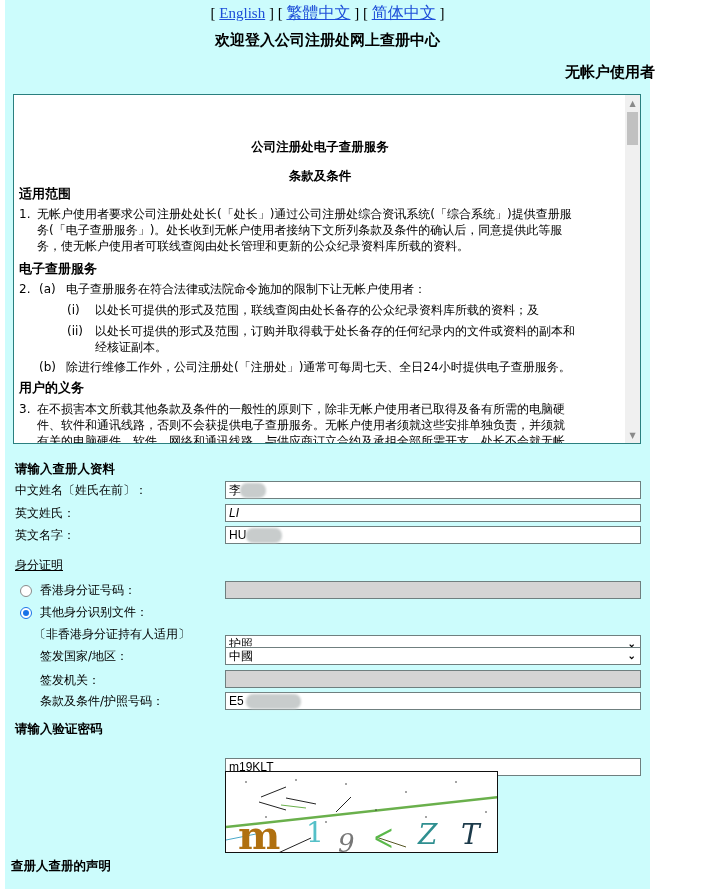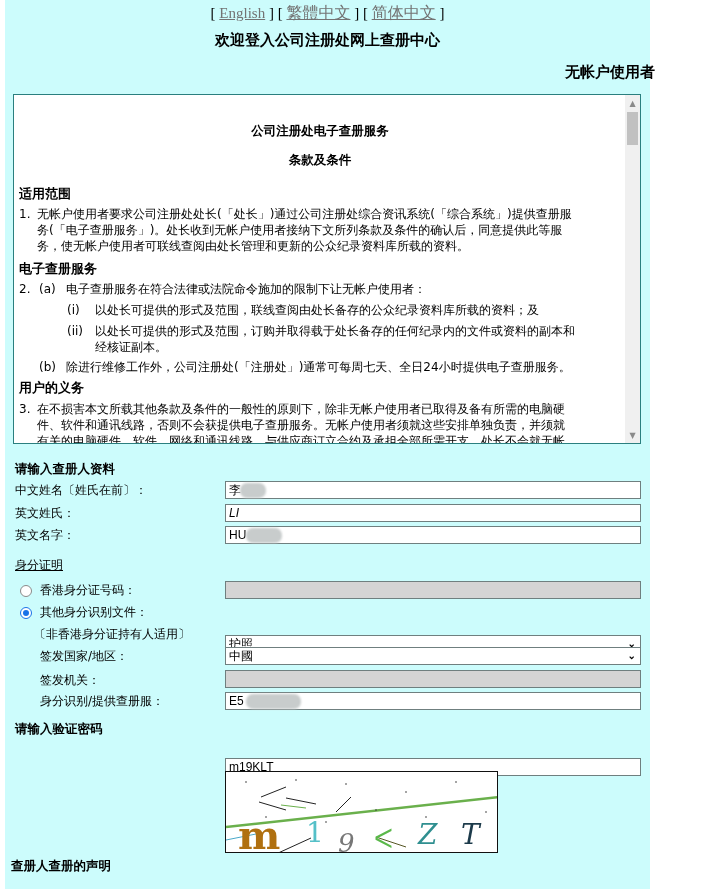--- a/index.html
+++ b/index.html
@@ -11,40 +11,40 @@
       position: relative;
     }
     .panel {
       position: absolute; left: 5px; top: 0; width: 645px; height: 889px;
       background: #ccfcfc;
     }
     .lang-bar {
       position: absolute; left: 0; width: 655px; top: 3px;
       text-align: center; font-size: 15px; font-family: "Liberation Serif", serif;
     }
-    .lang-bar a { color: #737373; }
+    .lang-bar a { color: #1d4ed8; }
     .lang-bar a.cjk { font-size: 16px; }
     .title1 {
       position: absolute; left: 0; width: 655px; top: 31px; text-align: center;
       font-size: 15px; font-weight: bold;
     }
     .title2 {
       position: absolute; left: 0; width: 655px; top: 63px; text-align: right;
       font-size: 15px; font-weight: bold;
     }
     .terms-box {
       position: absolute; left: 13px; top: 94px; width: 628px; height: 350px;
       background: #fff; border: 1px solid #2a7f7f; box-sizing: border-box;
       overflow: hidden;
     }
     .terms-content {
       position: absolute; left: 0; top: 0; width: 612px; height: 350px;
       font-size: 12px; line-height: 16px;
     }
-    .terms-heading { position: absolute; left: 0; width: 612px; text-align: center; font-weight: bold; font-size: 12.5px; }
+    .terms-heading { position: absolute; left: 0; width: 612px; text-align: center; font-weight: bold; font-size: 12.5px; margin-top: 16px; }
     .sec-title { position: absolute; left: 5px; font-weight: bold; font-size: 13px; }
     .para { position: absolute; }
     .para .num { position: absolute; left: 0; top: 0; }
     .para .txt { position: absolute; top: 0; }
     .scrollbar {
       position: absolute; right: 0; top: 0; width: 15px; height: 348px;
       background: #f0f0f0;
     }
     .scroll-up, .scroll-down {
       position: absolute; left: 0; width: 15px; height: 16px;
@@ -194,21 +194,21 @@
 <div class="field select" style="top:647px;">
   <span>中國</span>
   <span class="chev">⌄</span>
 </div>
 
 <div class="form-label" style="left:40px; top:639px;margin-top:33px;">签发机关：</div>
 <div class="field disabled" style="top:670px;">
   <span></span>
 </div>
 
-<div class="form-label" style="left:40px; top:693px;">身分识别/提供查册服：</div>
+<div class="form-label" style="left:40px; top:693px;">条款及条件/护照号码：</div>
 <div class="field" style="top:692px;">
   <span>E5</span>
   <span class="blur" style="left:20px; width:55px;"></span>
 </div>
 
 <div class="form-head" style="left:15px; top:721px;">请输入验证密码</div>
 <div class="field" style="top:746px;margin-top:12px;">
   <span>m19KLT</span>
 </div>
 

